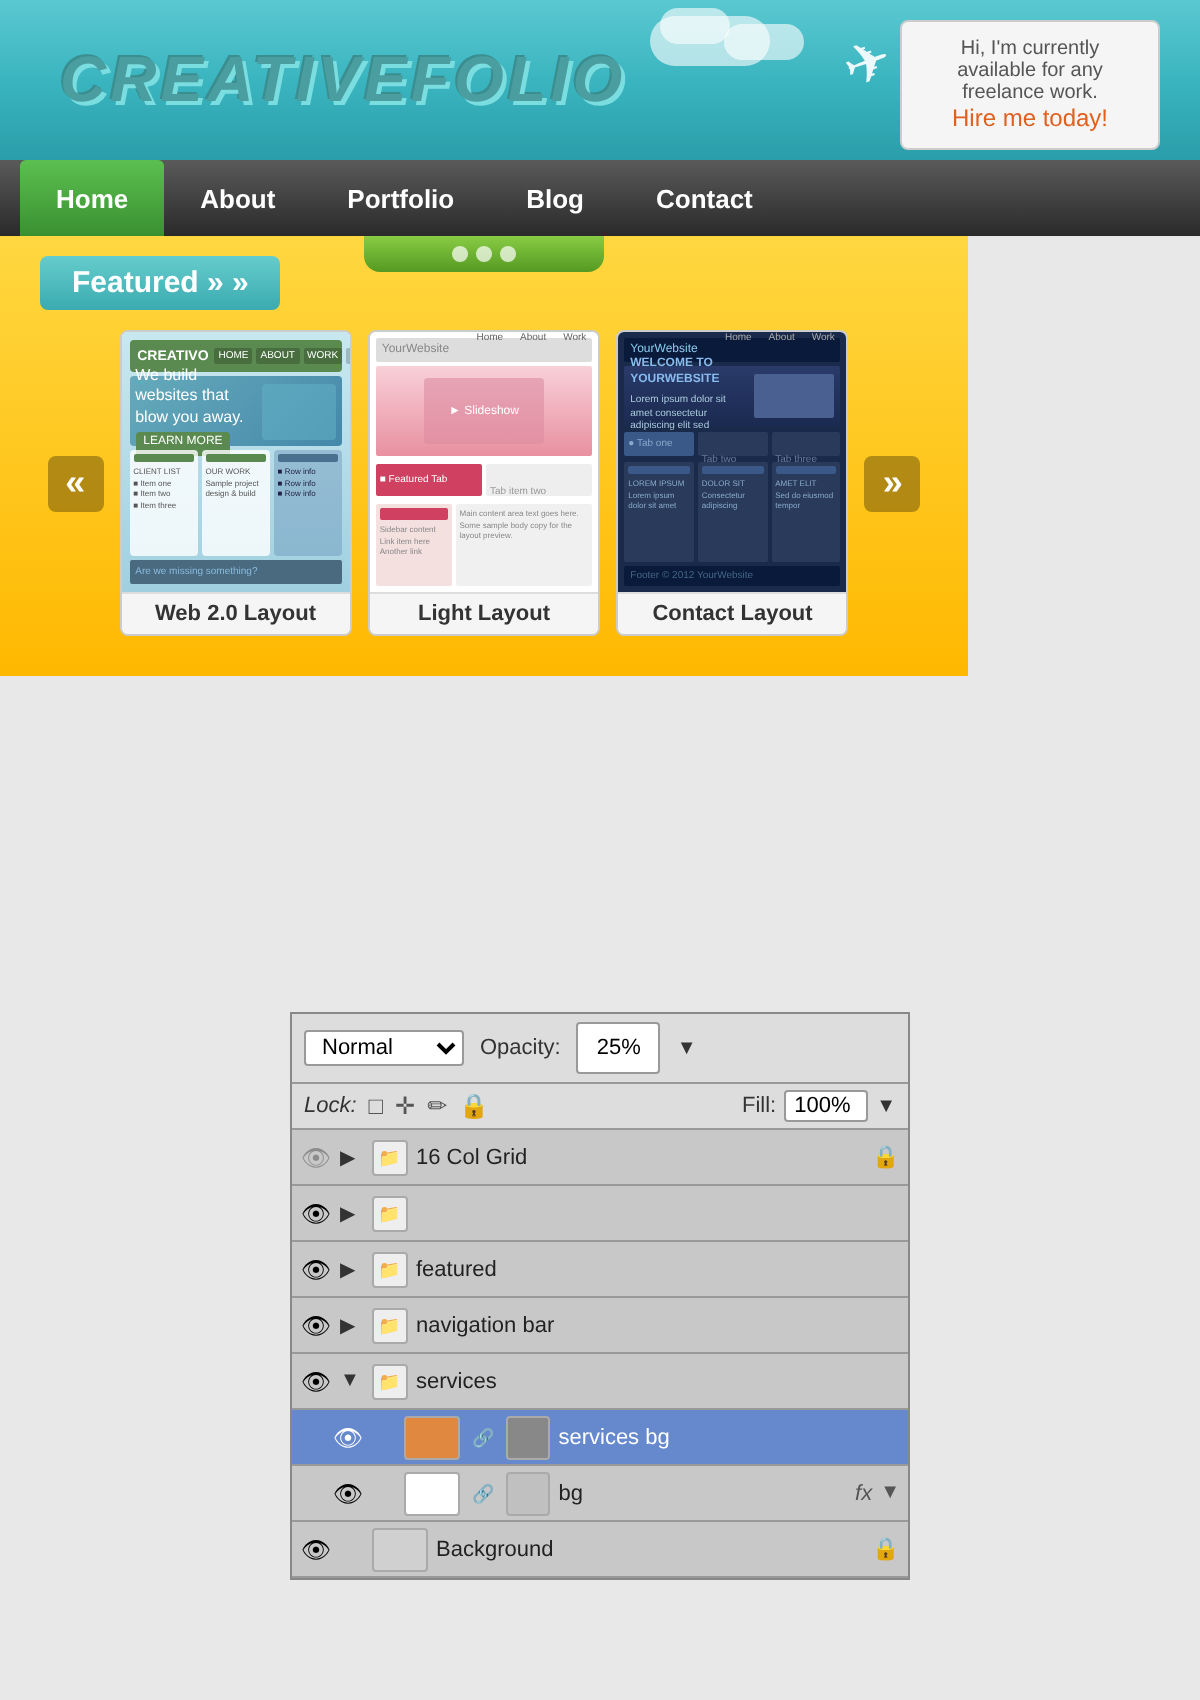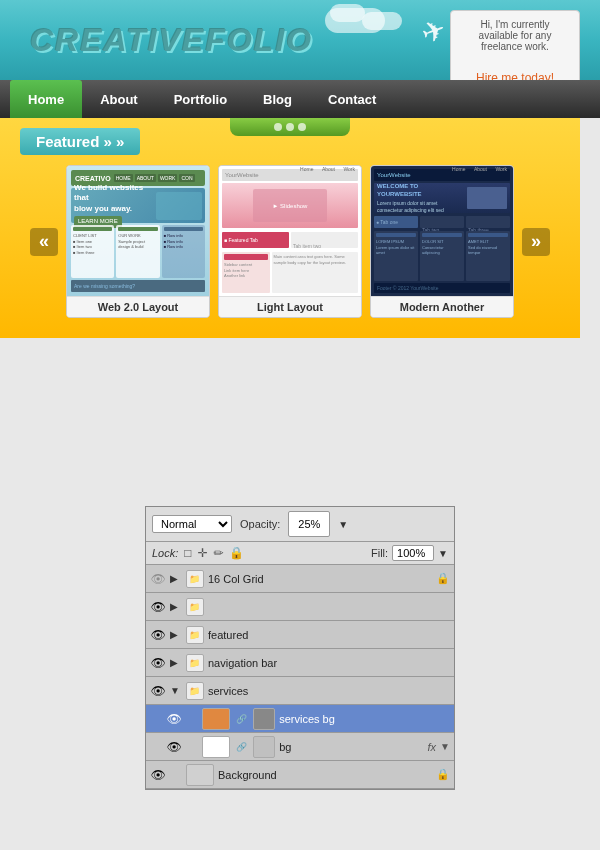--- a/index.html
+++ b/index.html
@@ -91,21 +91,21 @@
       cursor: pointer;
       text-decoration: none;
     }
     .nav-item.active {
       background: linear-gradient(180deg, #5bc050 0%, #3a9030 100%);
       border-radius: 3px 3px 0 0;
     }
 
     
     #featured-section {
-      width: 580px;
+      width: 484px;
       background: linear-gradient(180deg, #ffd740 0%, #ffb800 100%);
       padding: 10px 0 20px 0;
       position: relative;
     }
     #featured-label {
       display: inline-block;
       background: linear-gradient(180deg, #6cc 0%, #3aabb0 100%);
       color: white;
       font-size: 15px;
       font-weight: bold;
@@ -517,21 +517,21 @@
     <span id="logo-text">CREATIVEFOLIO</span>
   </div>
 
   <div class="cloud" style="width:60px;height:25px;top:8px;right:215px;"></div>
   <div class="cloud" style="width:35px;height:18px;top:4px;right:235px;border-radius:30px;"></div>
   <div class="cloud" style="width:40px;height:18px;top:12px;right:198px;"></div>
 
   <div id="paper-plane">✈</div>
 
   <div id="hire-box">
-    <div style="font-size:10px;color:#555;margin-bottom:19px;">Hi, I'm currently available for any freelance work.</div>
+    <div style="font-size:10px;color:#555;margin-bottom:0;">Hi, I'm currently available for any freelance work.</div>
     <div class="hire-link">Hire me today!</div>
   </div>
 </div>
 
 <div id="nav-bar">
   <a class="nav-item active">Home</a>
   <a class="nav-item">About</a>
   <a class="nav-item">Portfolio</a>
   <a class="nav-item">Blog</a>
   <a class="nav-item">Contact</a>
@@ -557,21 +557,21 @@
               <span class="tw-logo">CREATIVO</span>
               <div class="tw-nav">
                 <span>HOME</span>
                   <span>ABOUT</span>
                   <span>WORK</span>
                   <span>CON</span>
               </div>
             </div>
             <div class="tw-hero">
               <div class="tw-hero-text">
-                <div style="color:white;font-size:8px;font-weight:bold;margin-bottom:2px;">We build websites that<br>blow you away.</div>
+                <div style="color:white;font-size:8px;font-weight:normal;margin-bottom:2px;">We build websites that<br>blow you away.</div>
                 <div style="background:#5a8a50;color:white;font-size:6px;padding:2px 4px;border-radius:2px;display:inline-block;">LEARN MORE</div>
               </div>
               <div style="background:rgba(100,180,200,0.5);width:50px;height:28px;border-radius:2px;margin-left:4px;"></div>
             </div>
             <div class="tw-content">
               <div class="tw-col">
                 <div style="background:#5a8a50;height:4px;border-radius:1px;margin-bottom:2px;"></div>
                 <div class="tw-col-text">CLIENT LIST<br>■ Item one<br>■ Item two<br>■ Item three</div>
               </div>
               <div class="tw-col">
@@ -666,21 +666,21 @@
               <div class="tm-col">
                 <div class="tm-highlight"></div>
                 <div class="tm-col-text">AMET ELIT<br>Sed do eiusmod tempor</div>
               </div>
             </div>
             <div style="background:#0a1a3a;height:10px;border-radius:1px;display:flex;align-items:center;padding:0 3px;">
               <span style="color:#446688;font-size:5px;">Footer © 2012 YourWebsite</span>
             </div>
           </div>
         </div>
-        <div class="slide-label">Modern Another</div>
+        <div class="slide-label">Contact Layout</div>
       </div>
     </div>
 
     <div class="nav-arrow">»</div>
   </div>
   
 </div>
 
 <div id="main-content">
 

